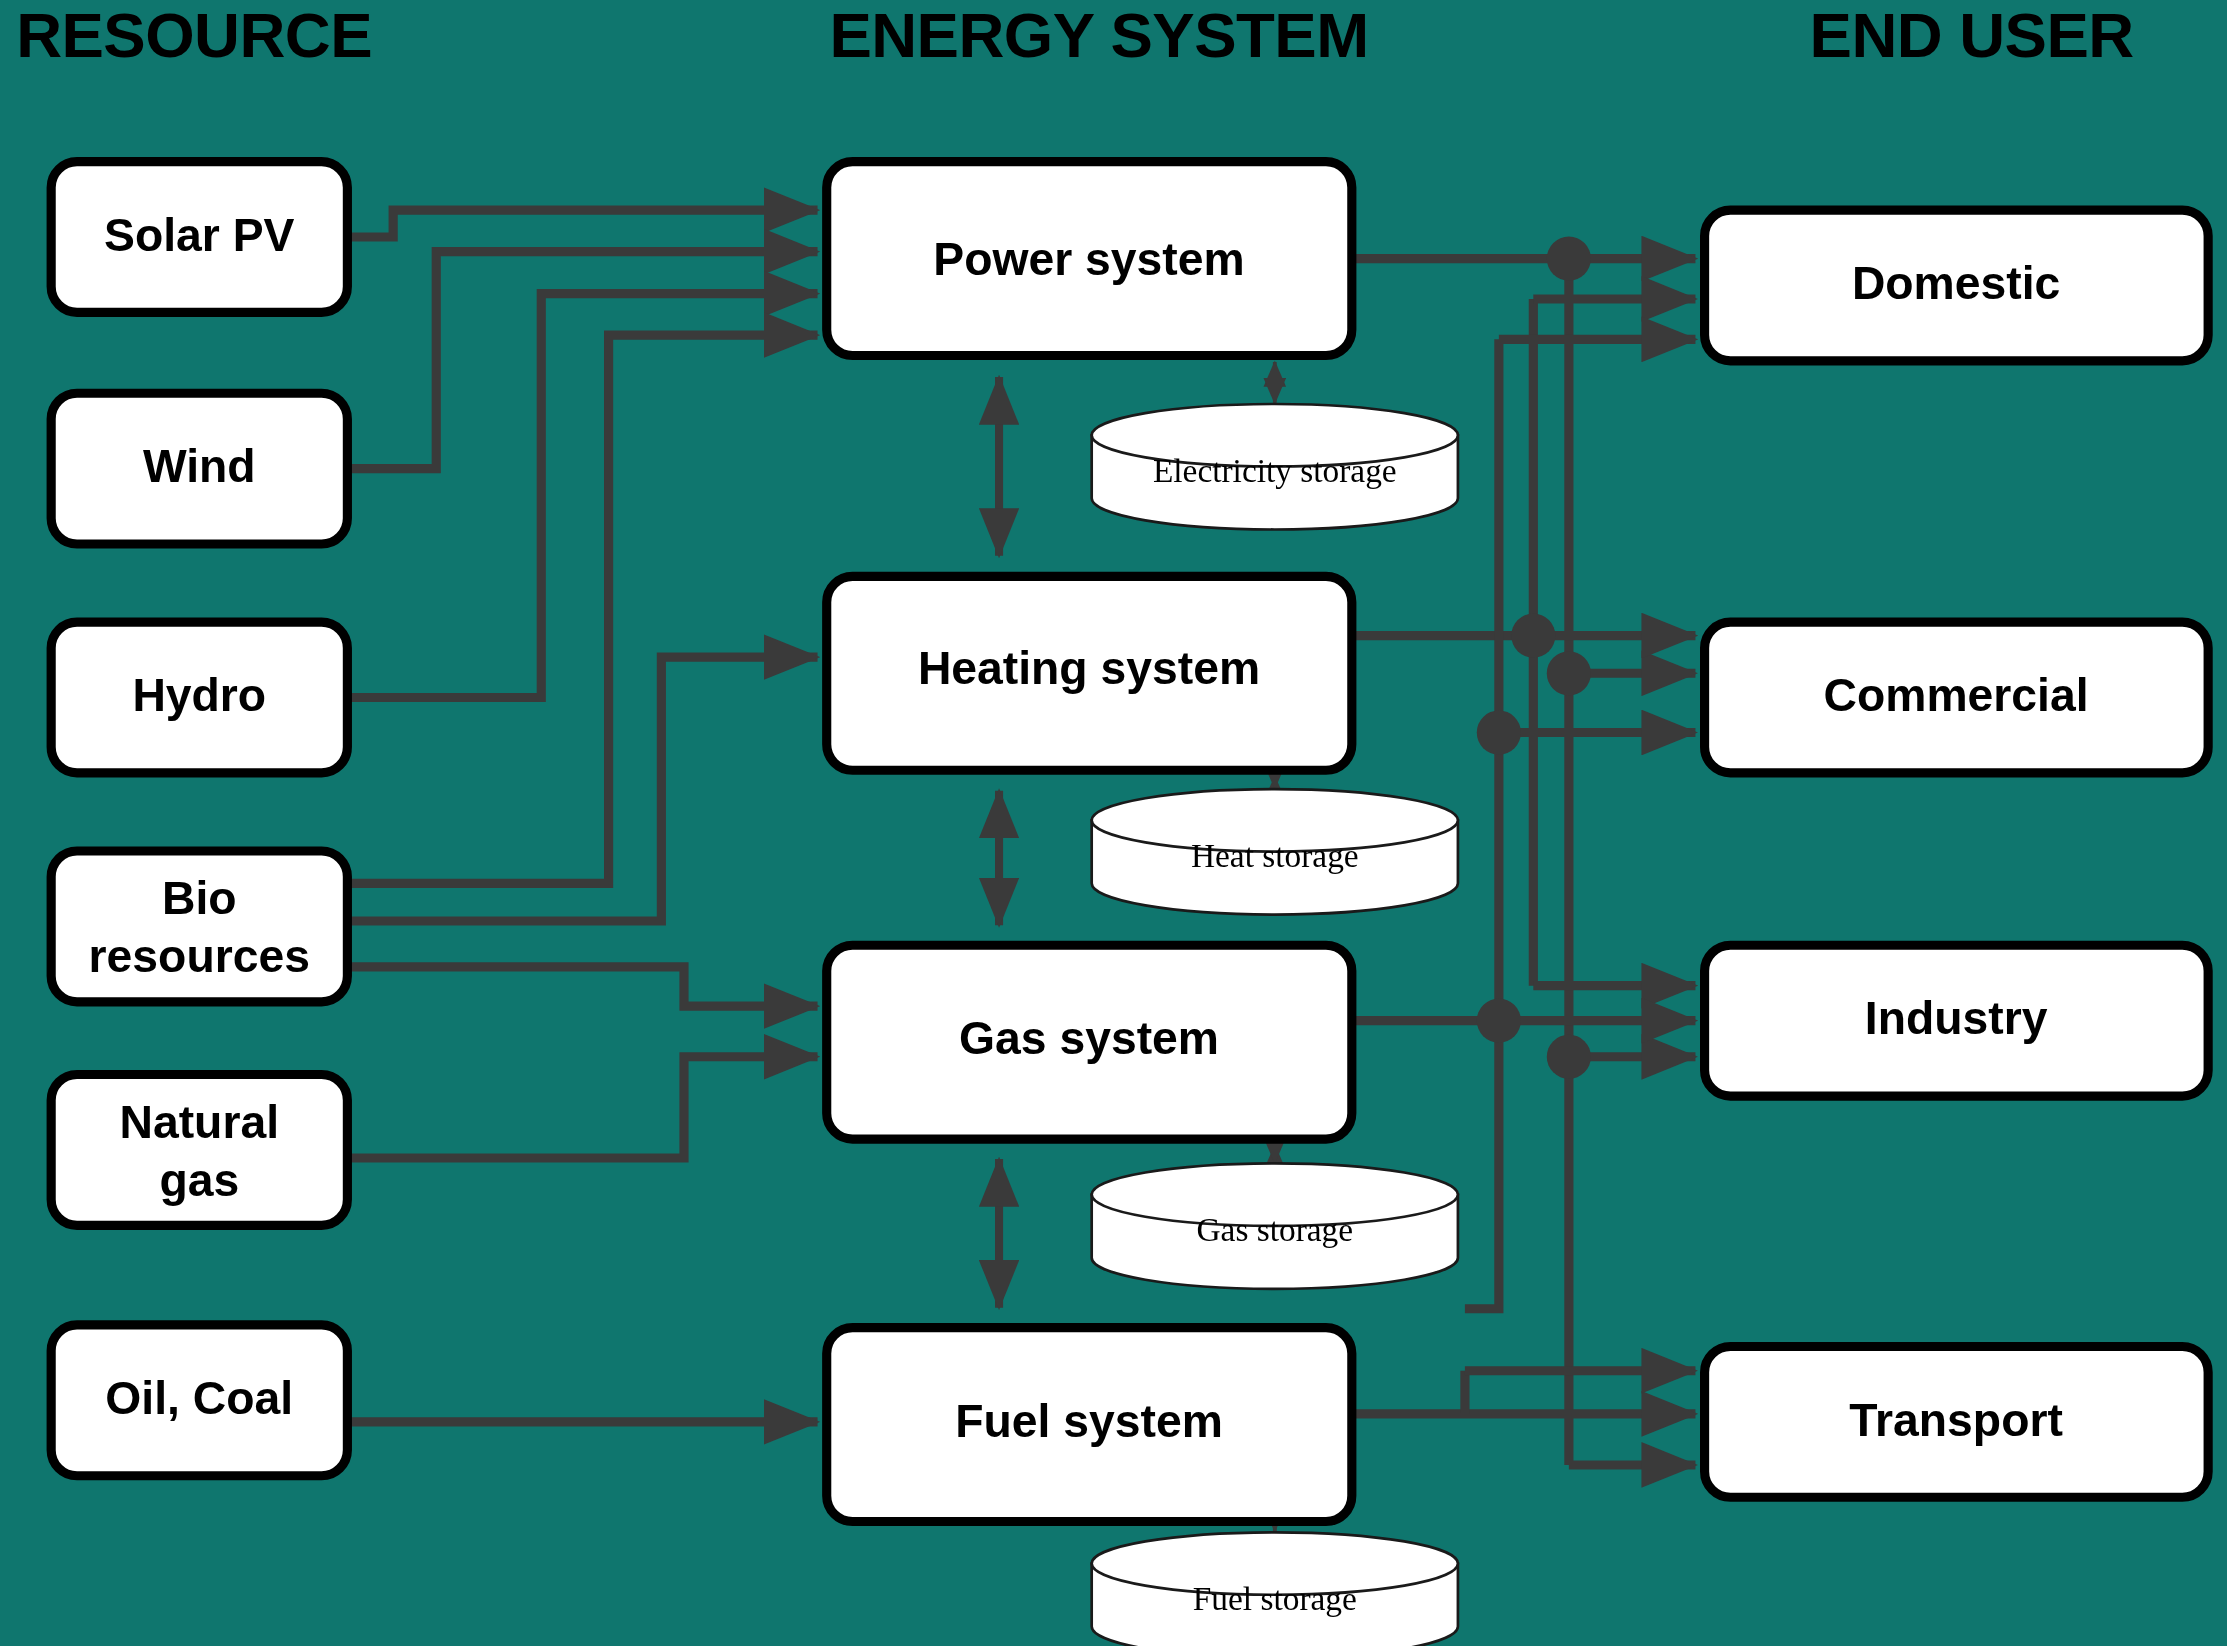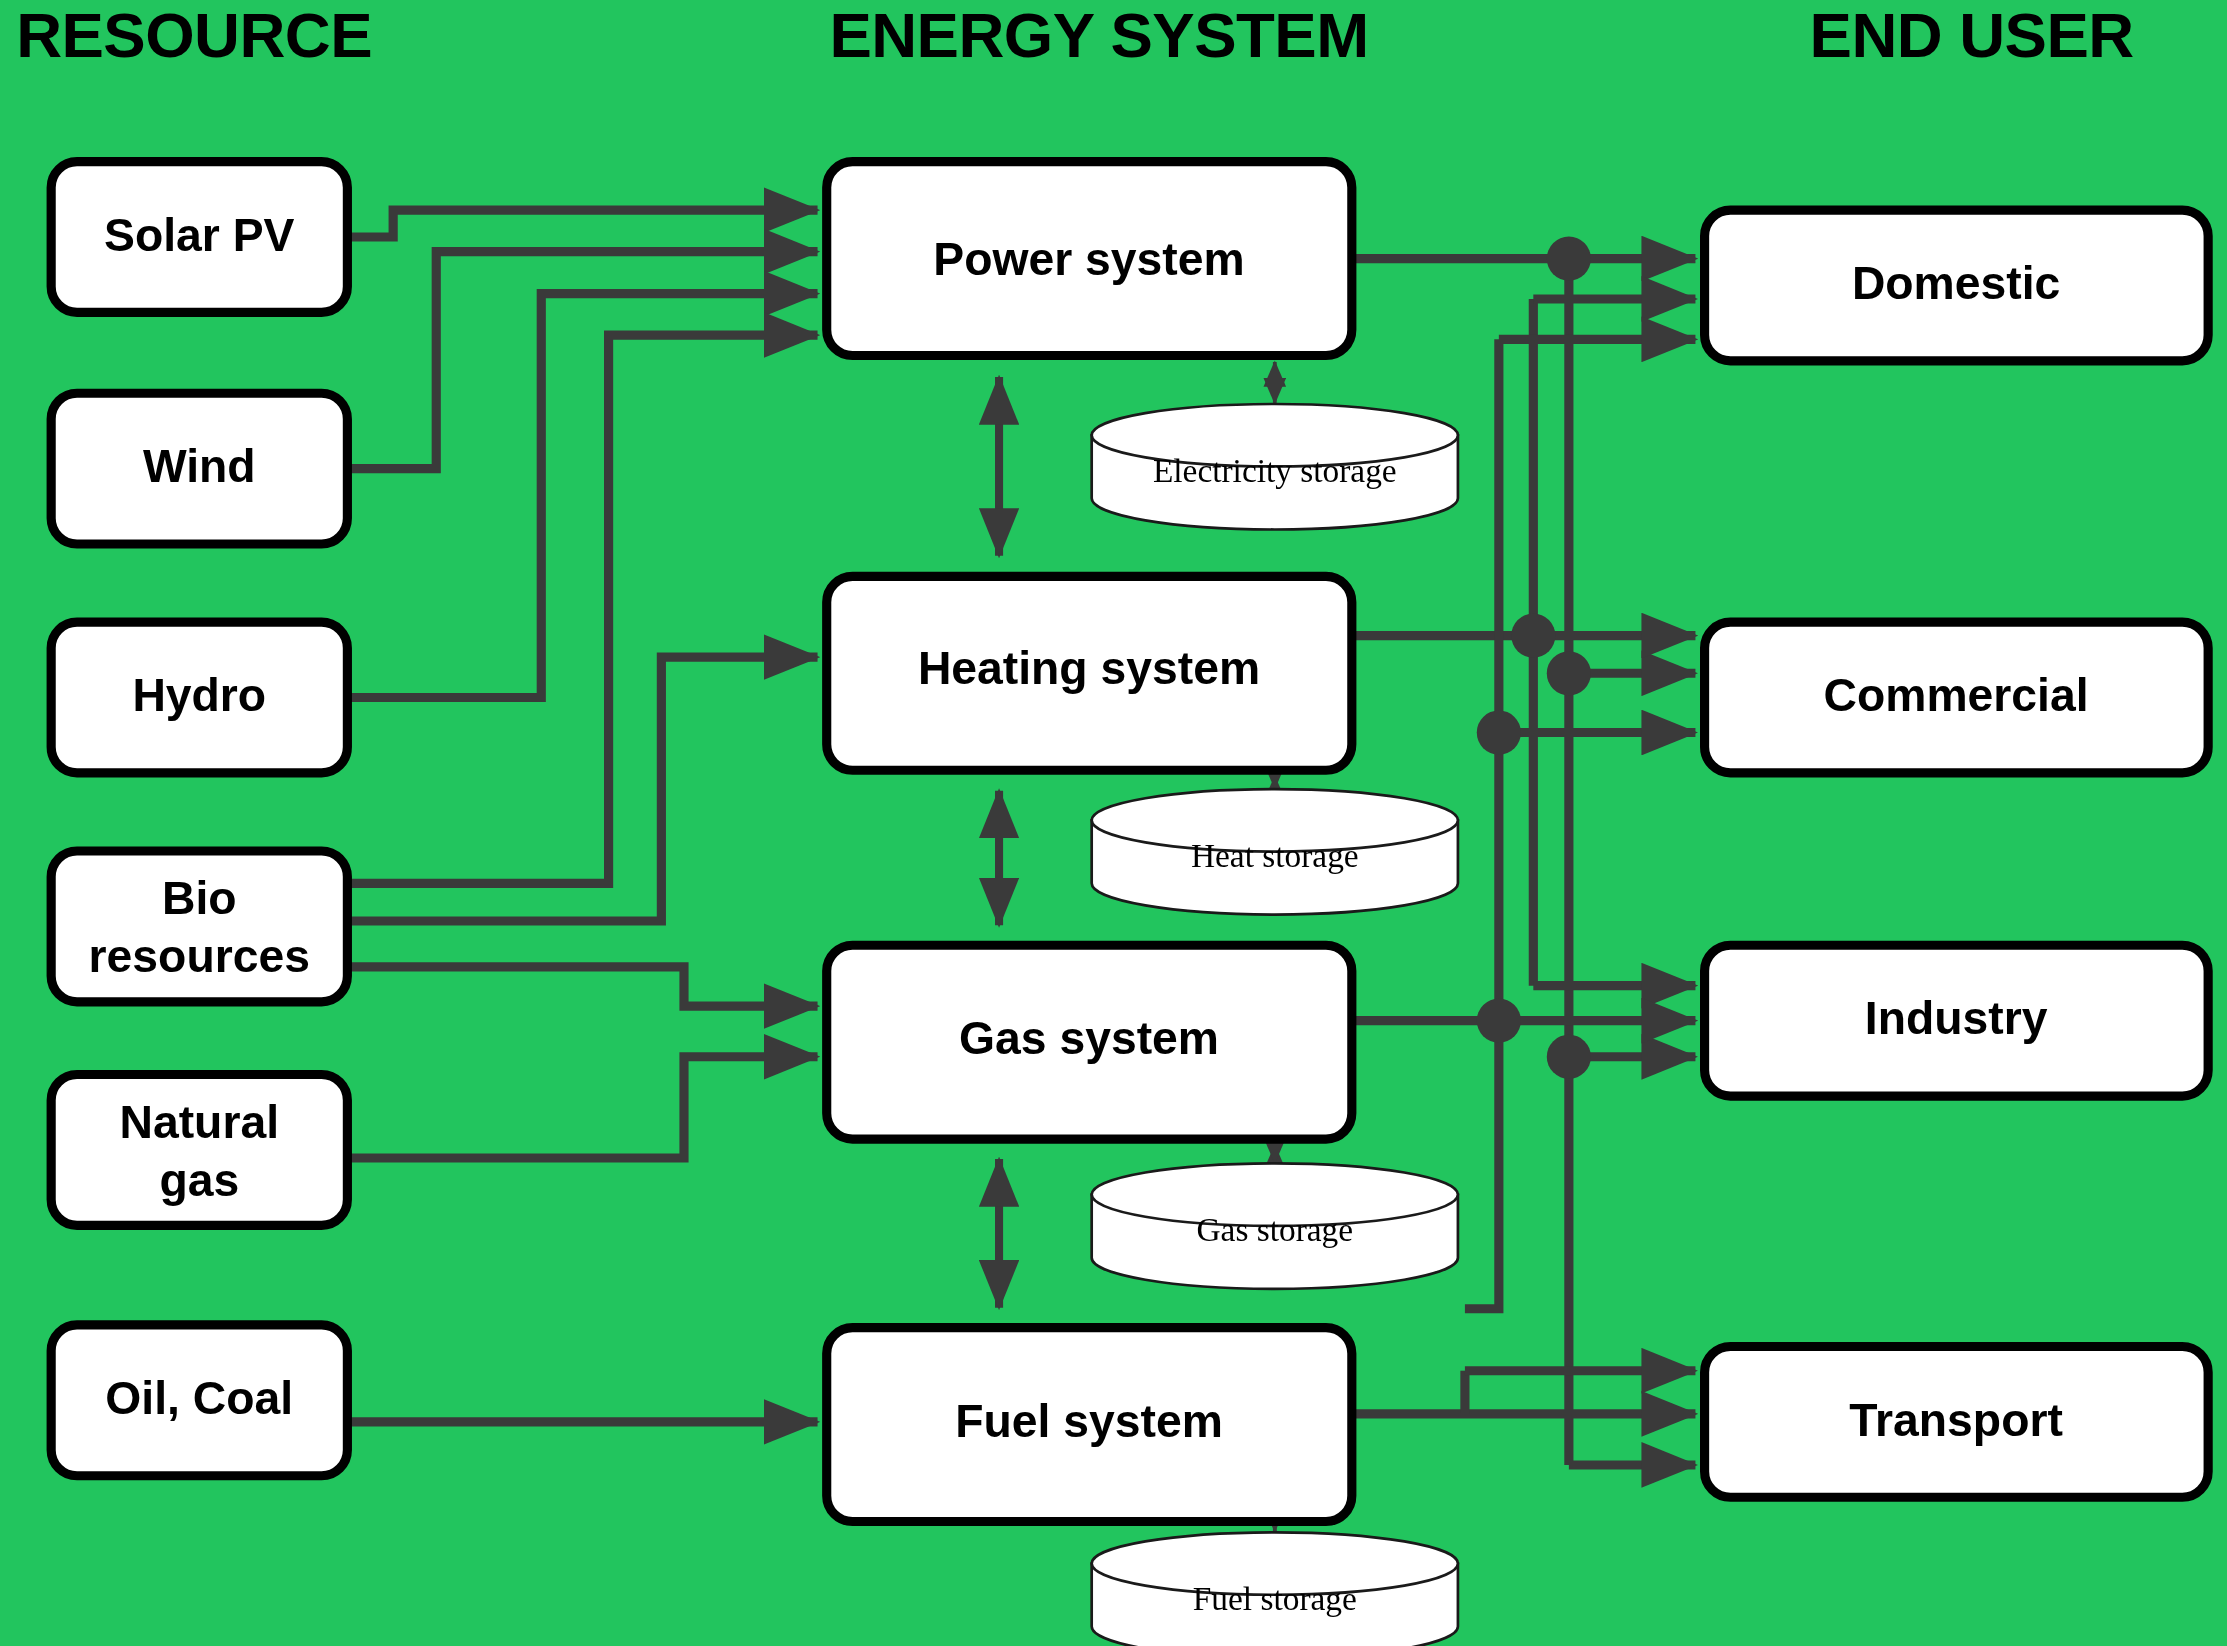--- a/index.html
+++ b/index.html
@@ -5,21 +5,21 @@
 <style>
   html, body {
     margin: 0;
     padding: 0;
     background: #ffffff;
   }
   #stage {
     position: relative;
     width: 2227px;
     height: 1646px;
-    background: #22c55e;
+    background: #0f766e;
     font-family: "Liberation Sans", sans-serif;
   }
   svg#diagram {
     position: absolute;
     top: 0;
     left: 0;
     width: 2227px;
     height: 1646px;
     display: block;
   }

